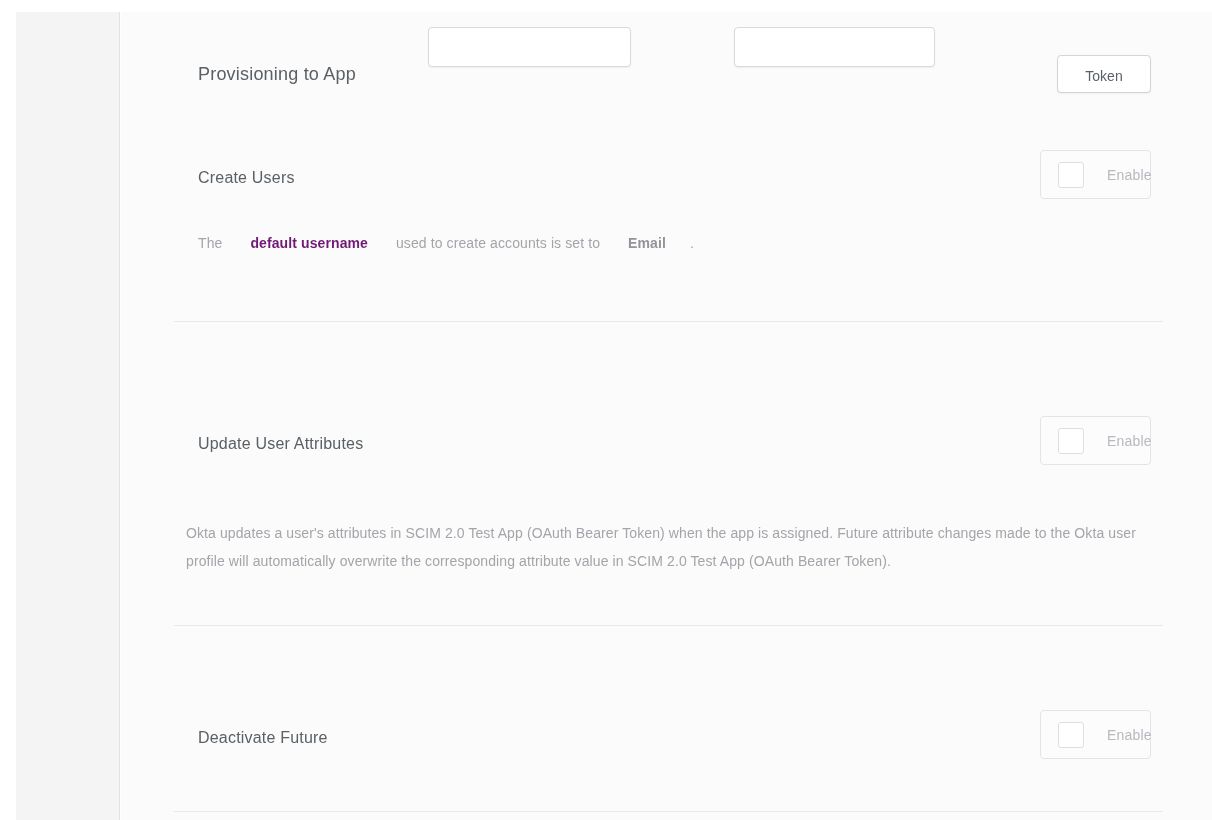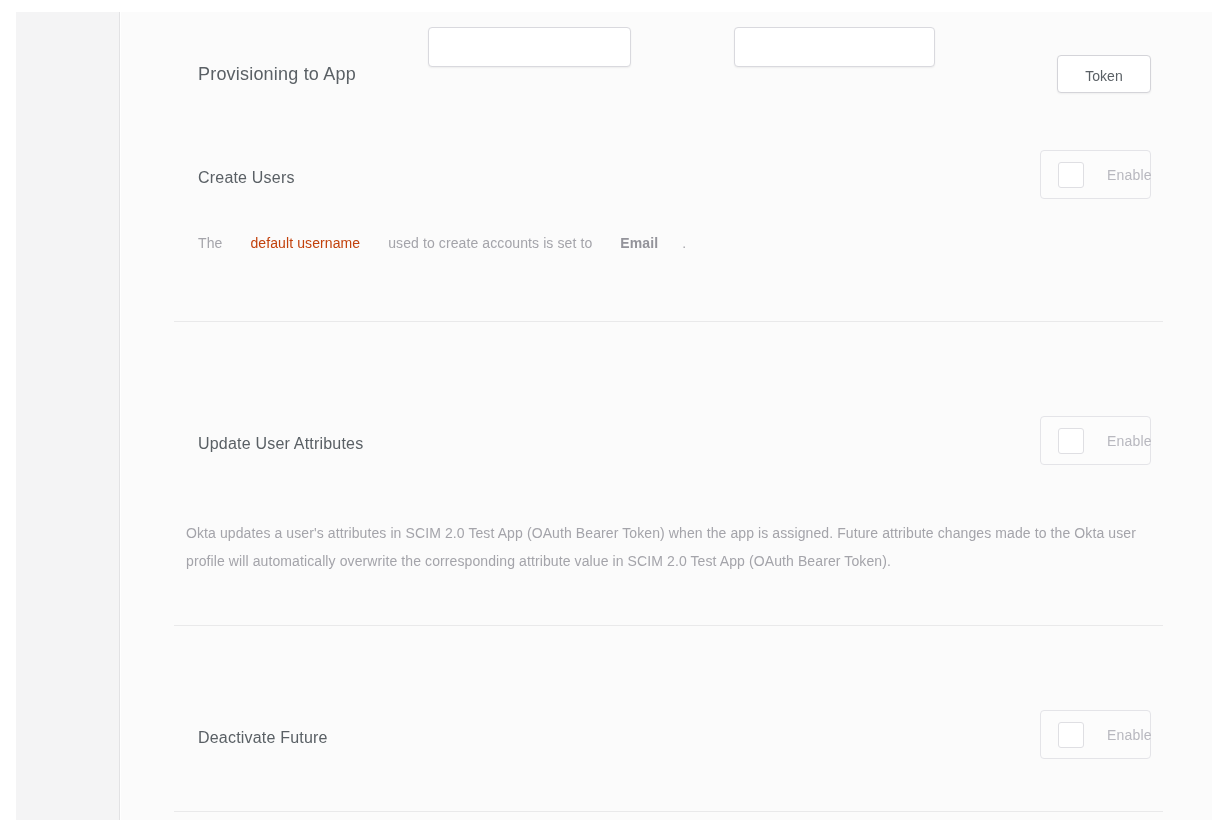--- a/index.html
+++ b/index.html
@@ -60,21 +60,21 @@
     width:15px; height:15px; flex:0 0 15px;
     background:#ffffff; border:1px solid #dfdfe3; border-radius:3px;
     margin-right:11px;
   }
   .enable-label { font-size:14px; color:#b8b8bf; letter-spacing:0.2px; }
 
   .desc {
     font-size:14px; line-height:28px; color:#a4a4aa;
     max-width:1012px; letter-spacing:0.1px;
   }
-  .desc a { color:#c2410c; font-weight:400; text-decoration:none; }
+  .desc a { color:#701a75; font-weight:700; text-decoration:none; }
   .desc b { color:#93939a; font-weight:700;text-align:center; }
 
   .divider { border:0; border-top:1px solid #e9e9ea; height:0; }
 
   
   .row-1   { margin-top:44px; }
   .desc-1a { margin-top:30px; }
   .desc-1b { margin-top:6px; }
   .div-1   { margin-top:52px; }
   .row-2   { margin-top:58px; }

